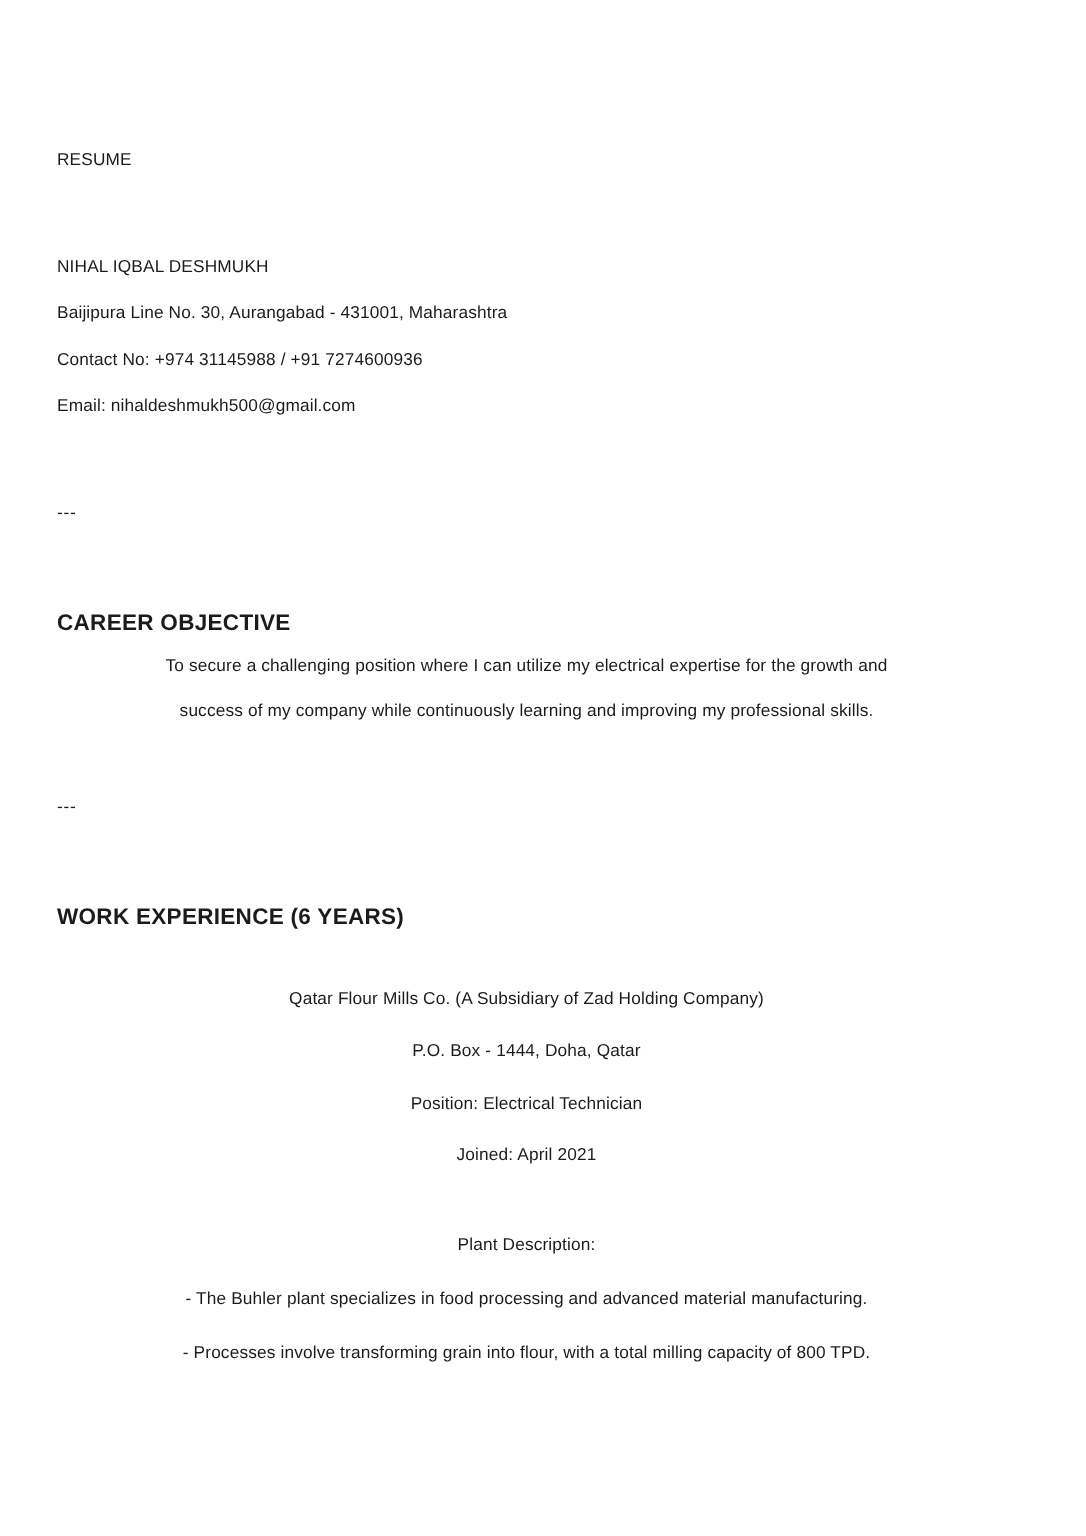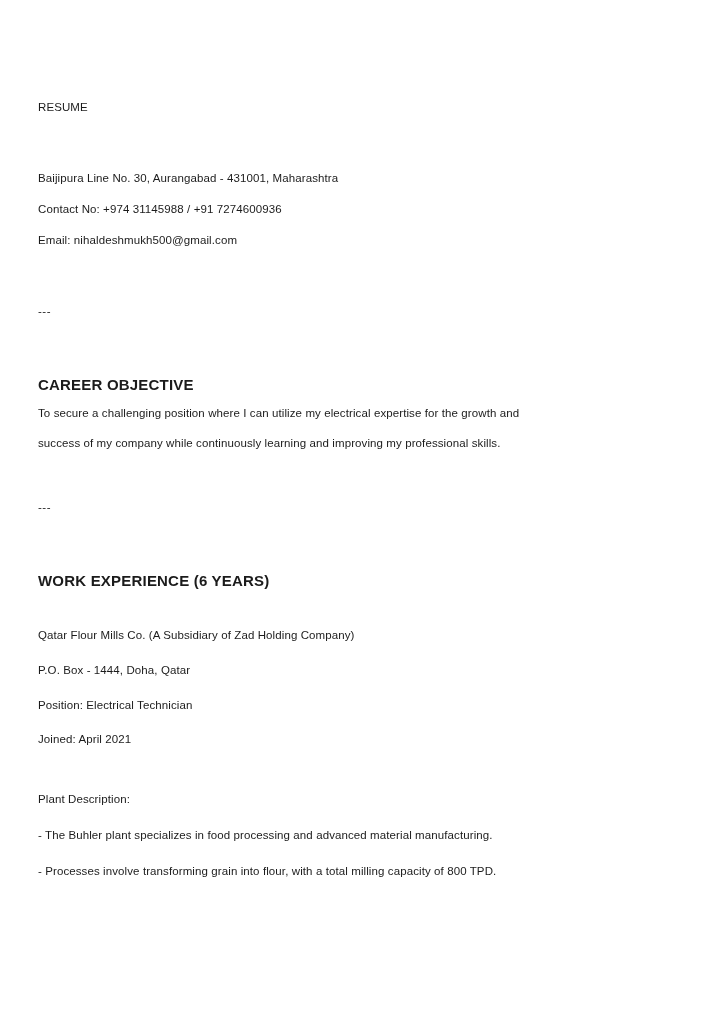--- a/index.html
+++ b/index.html
@@ -33,21 +33,21 @@
     letter-spacing: 0.1px;
   }
   
   .blk-title {
     margin: 0 0 0 0;
     padding-top: 6px;
   }
   .gap-lg { height: 40px; }
   .gap-md { height: 26px; }
   .row { height: 31px; display: block; }
-  .row-tight { height: 30px; display: block; }
+  .row-tight { height: 30px; display: block; text-align: center; }
   .divider-text {
     font-size: 11.5px;
     color: #1b1b1b;
     letter-spacing: 0.5px;
   }
   .section-head {
     font-size: 15px;
     color: #1b1b1b;
     letter-spacing: 0.2px;
     font-weight: bold;
@@ -58,20 +58,23 @@
 
 <div class="page">
   <div class="doc">
 
     <div class="row blk-title">
       <span class="line">RESUME</span>
     </div>
 
     <div class="gap-lg"></div>
 
+    <div class="row">
+      <span class="line">NIHAL IQBAL DESHMUKH</span>
+    </div>
     <div class="row">
       <span class="line">Baijipura Line No. 30, Aurangabad - 431001, Maharashtra</span>
     </div>
     <div class="row">
       <span class="line">Contact No: +974 31145988 / +91 7274600936</span>
     </div>
     <div class="row">
       <span class="line">Email: nihaldeshmukh500@gmail.com</span>
     </div>
 

